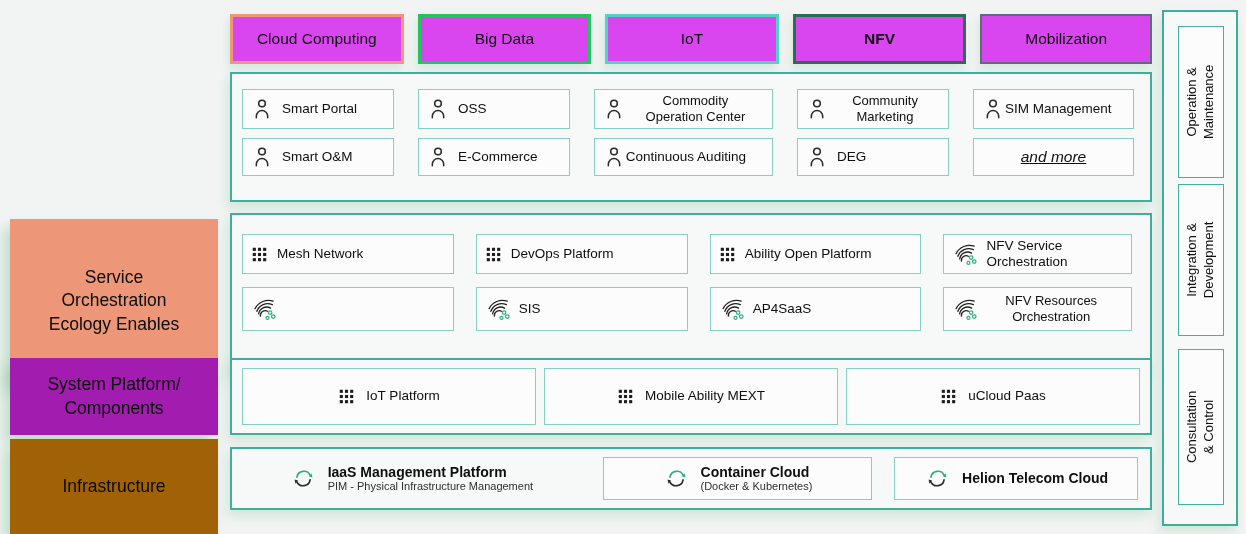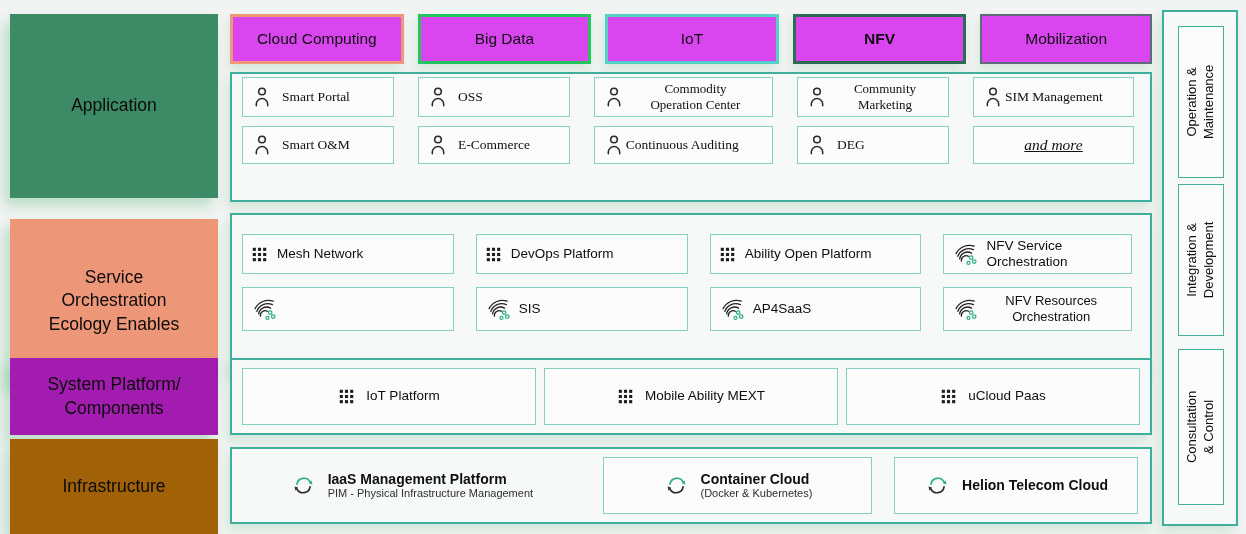--- a/index.html
+++ b/index.html
@@ -43,29 +43,29 @@
   
   .container{
     position:absolute;left:230px;width:922px;
     background:#f7f9f8;border:2px solid #3fae9b;
     box-sizing:border-box;
     box-shadow:-3px 6px 10px rgba(125,195,150,.28);
   }
   .app-container{top:72px;height:130px;
     display:grid;grid-template-columns:1fr 1fr 1.18fr 1fr 1.06fr;
     grid-template-rows:40px 38px;column-gap:24px;row-gap:9px;
-    padding:3px 16px 0 10px;font-family:Liberation Serif, serif;}
+    padding:15px 16px 0 10px;}
   .svc-container{top:213px;height:160px;
     display:grid;grid-template-columns:1fr 1fr 1fr 0.89fr;
     grid-template-rows:40px 44px;column-gap:22px;row-gap:13px;
     padding:19px 18px 0 10px;}
   .sys-container{top:358px;height:77px;
     display:grid;grid-template-columns:1fr 1fr 1fr;
     column-gap:8px;padding:8px 10px;}
-  .inf-container{top:447px;height:77px;
+  .inf-container{top:447px;height:63px;
     display:grid;grid-template-columns:1.32fr 1.05fr 0.95fr;
     column-gap:22px;padding:8px 12px 8px 10px;}
 
   
   .cell{
     background:#fbfcfb;border:1.5px solid #85d0c1;
     display:flex;align-items:center;padding:0 8px;box-sizing:border-box;
   }
   .lbl{font-size:13.5px;margin-left:9px;white-space:pre-line;line-height:1.2;color:#0f0f0f;}
   .cell.center .lbl{flex:1;text-align:center;margin-left:2px;font-size:13px;}
@@ -143,23 +143,20 @@
       <path d="M7.5 10.5 A8 8 0 0 1 22.6 8.2" fill="none" stroke="#2fae7e" stroke-width="1.9" stroke-linecap="round"></path>
       <polygon points="25.2,10.8 21.2,9.6 24.2,5.9" fill="#2fae7e"></polygon>
       <path d="M22.5 13.5 A8 8 0 0 1 7.4 15.8" fill="none" stroke="#2b2b2b" stroke-width="1.9" stroke-linecap="round"></path>
       <polygon points="4.8,13.2 8.8,14.4 5.8,18.1" fill="#2b2b2b"></polygon>
     </symbol>
   </defs>
 </svg>
 
 <div id="stage">
 
-  <div class="left-box box-application">
-    <div class="left-label">Application</div>
-  </div>
   <div class="left-box box-service">
     <div class="left-label">Service
 Orchestration
 Ecology Enables</div>
   </div>
   <div class="left-box box-system">
     <div class="left-label">System Platform/
 Components</div>
   </div>
   <div class="left-box box-infra">

